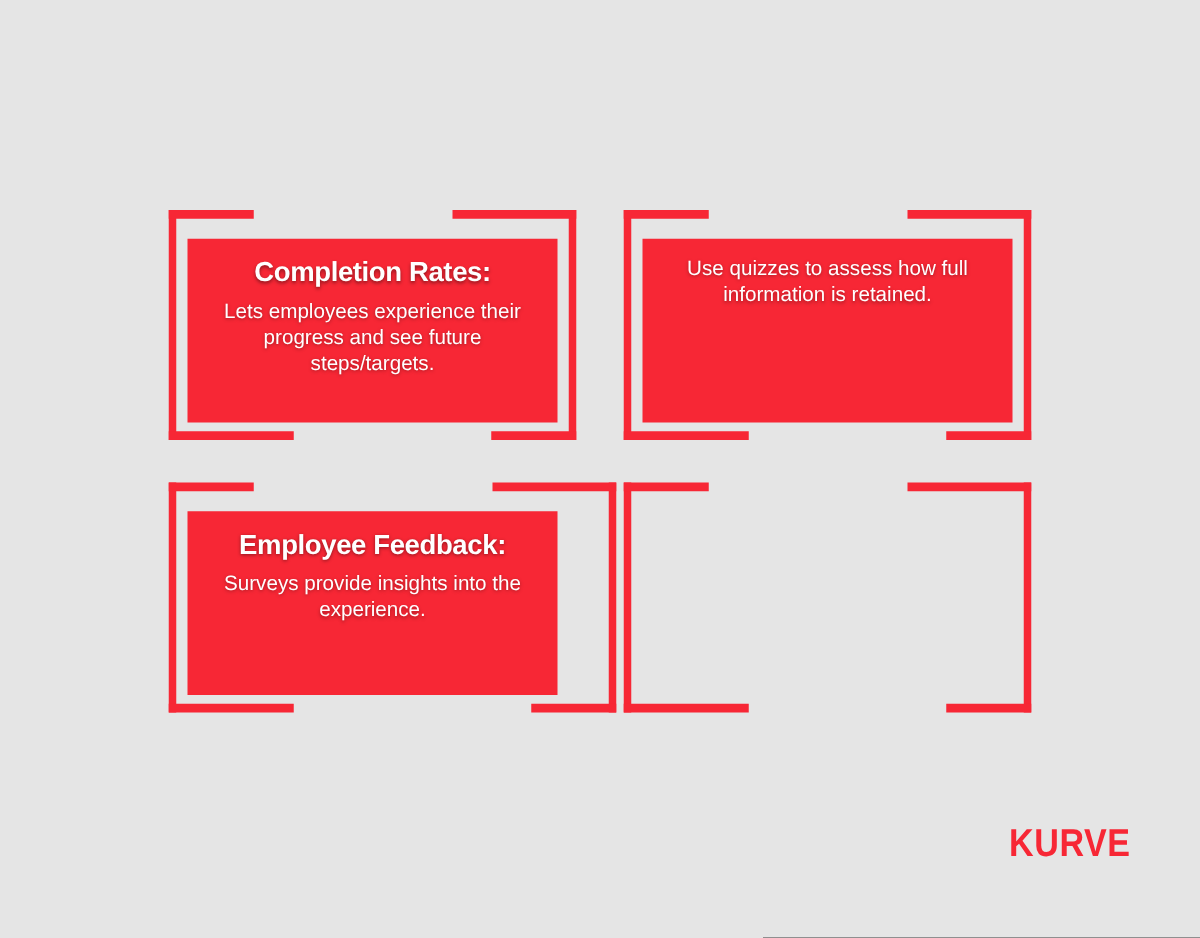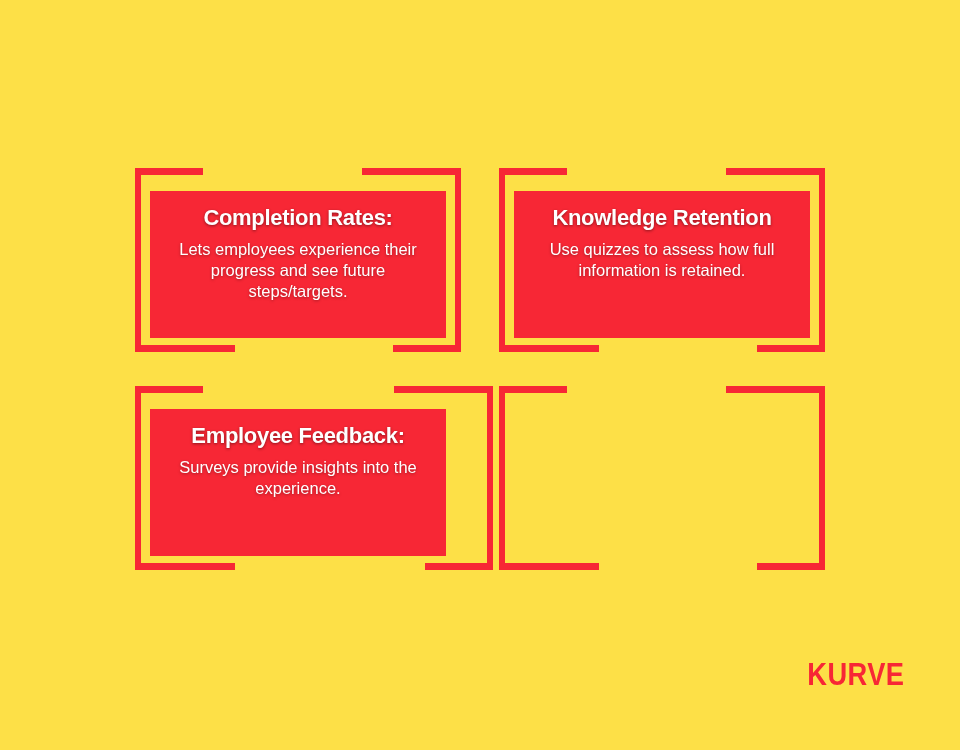--- a/index.html
+++ b/index.html
@@ -15,21 +15,21 @@
     overflow: hidden;
     position: relative;
   }
 
   #slide {
     position: absolute;
     left: 0;
     top: 0;
     width: 960px;
     height: 750px;
-    background: #fde047;
+    background: #e5e5e5;
   }
 
   
   .card {
     position: absolute;
     width: 326px;
     height: 184px;
   }
 
   .card.r1c1 { left: 135px; top: 168px; }
@@ -156,21 +156,20 @@
   </div>
 
   <div class="card r1c2">
     <div class="frame-piece frame-left"></div>
     <div class="frame-piece frame-right"></div>
     <div class="frame-piece frame-top-left"></div>
     <div class="frame-piece frame-top-right"></div>
     <div class="frame-piece frame-bottom-left"></div>
     <div class="frame-piece frame-bottom-right"></div>
     <div class="panel">
-      <p class="card-title">Knowledge Retention</p>
       <p class="card-body">Use quizzes to assess how full information is retained.</p>
     </div>
   </div>
 
   <div class="card r2c1">
     <div class="frame-piece frame-left"></div>
     <div class="frame-piece frame-right"></div>
     <div class="frame-piece frame-top-left"></div>
     <div class="frame-piece frame-top-right"></div>
     <div class="frame-piece frame-bottom-left"></div>

